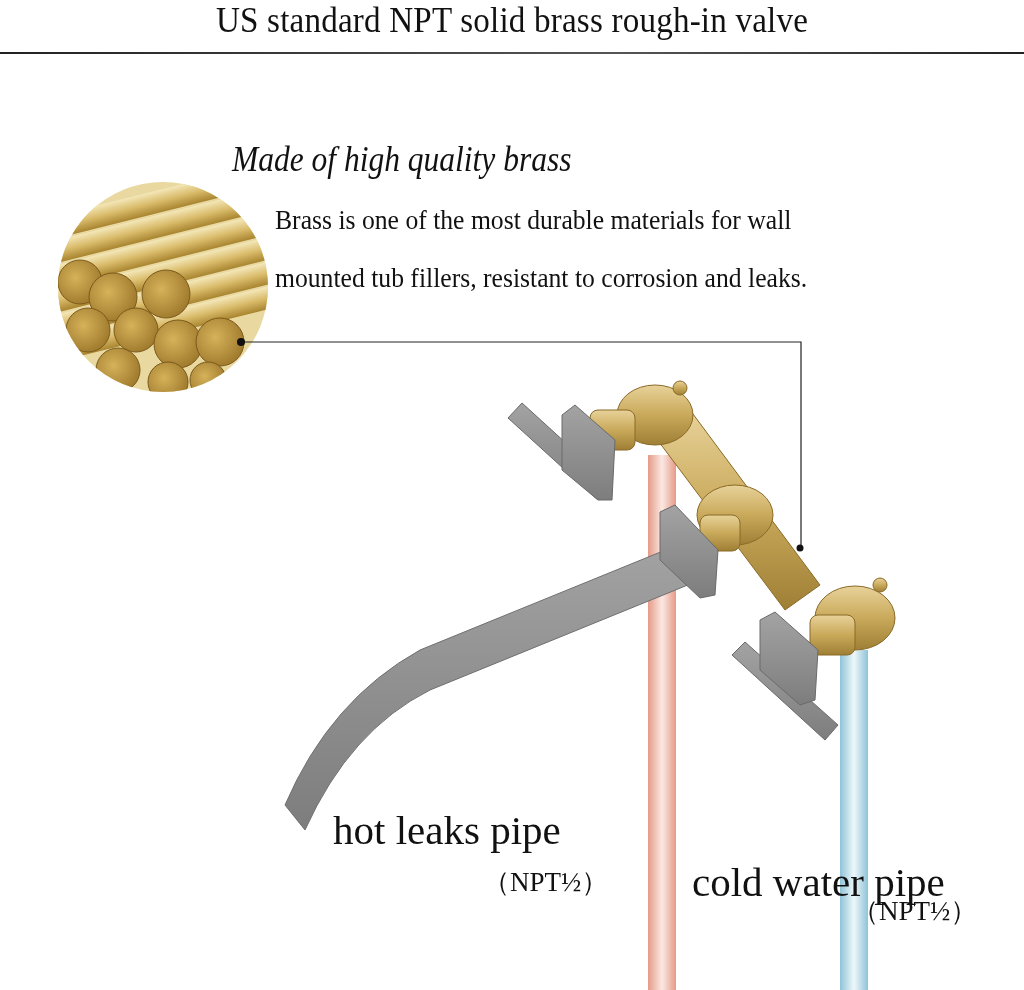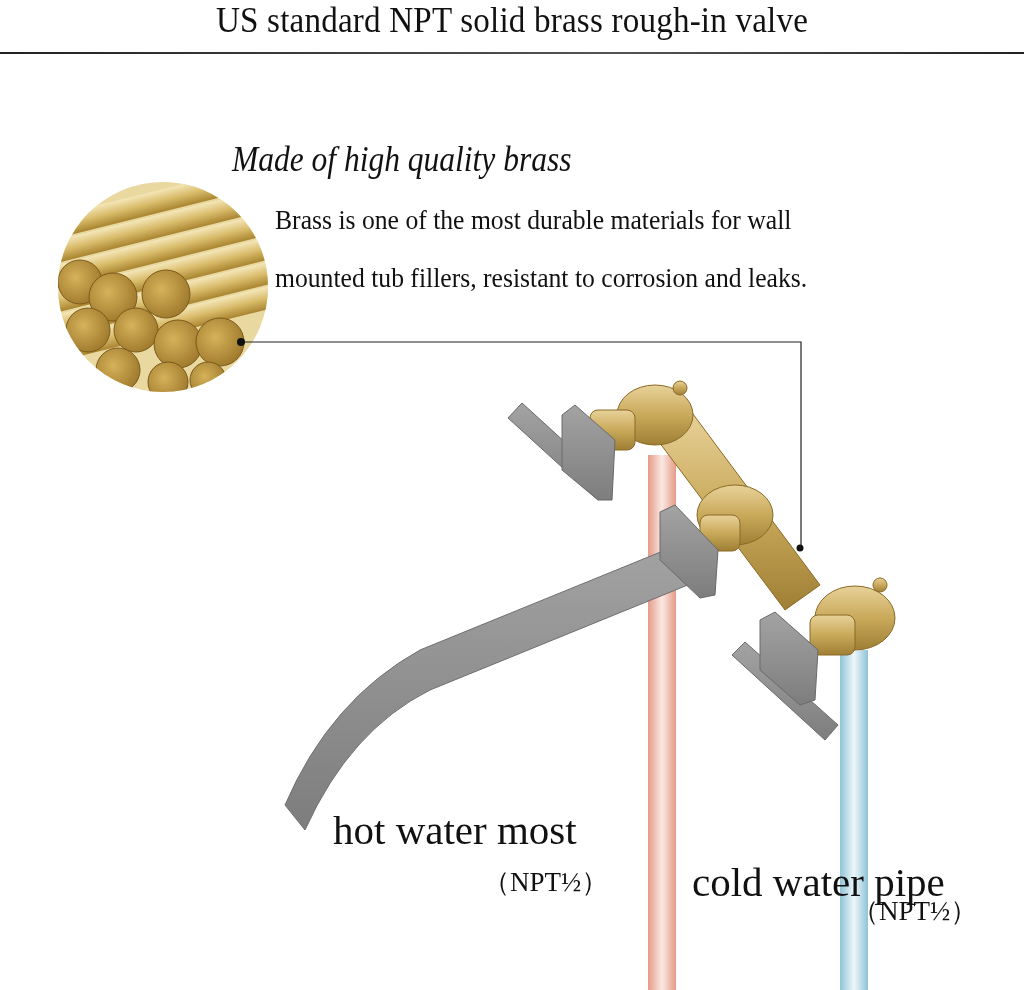--- a/index.html
+++ b/index.html
@@ -116,16 +116,16 @@
     <path d="M760 620 L775 612 L818 650 L815 700 L800 705 L760 670 Z"></path>
   </g>
 
   <g stroke="#222" stroke-width="1.2" fill="none">
     <polyline points="241,342 801,342 801,548"></polyline>
   </g>
   <circle cx="241" cy="342" r="4" fill="#111"></circle>
   <circle cx="800" cy="548" r="3.5" fill="#111"></circle>
 </svg>
 
-<div class="label hot">hot water most</div>
+<div class="label hot">hot leaks pipe</div>
 <div class="label hotnpt">（NPT½）</div>
 <div class="label cold">cold water pipe</div>
 <div class="label coldnpt">（NPT½）</div>
 
 </body></html>

